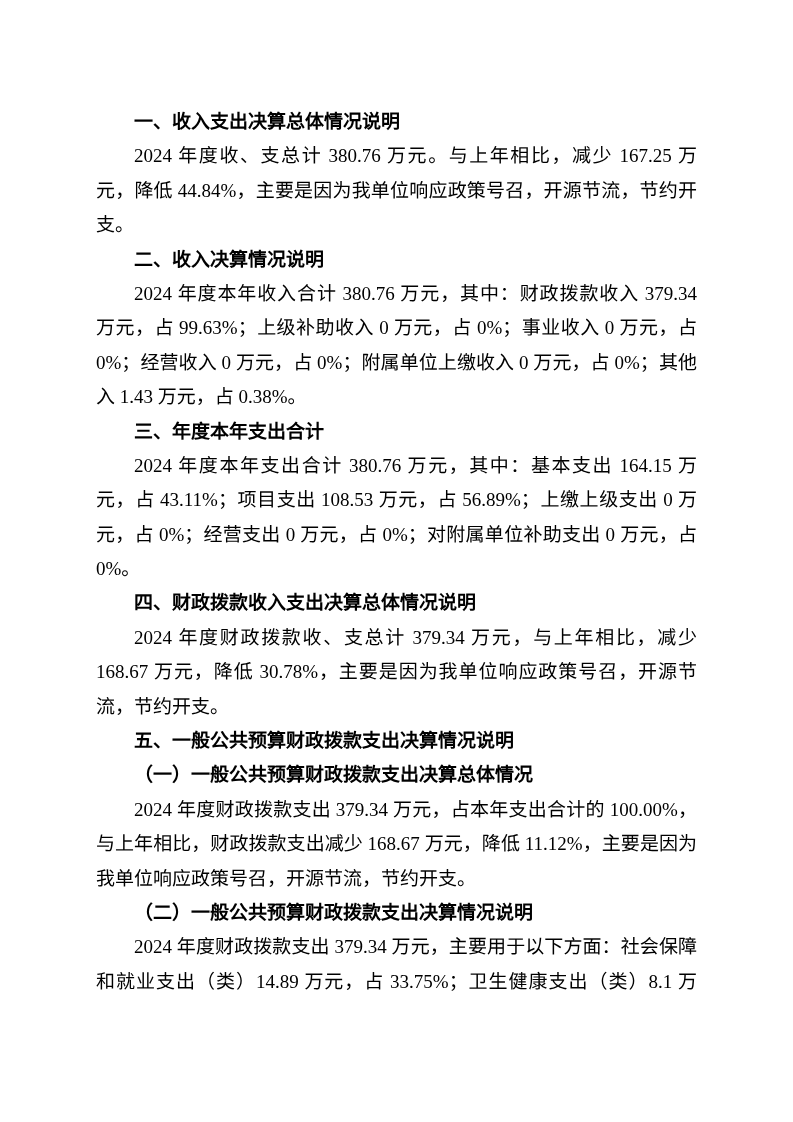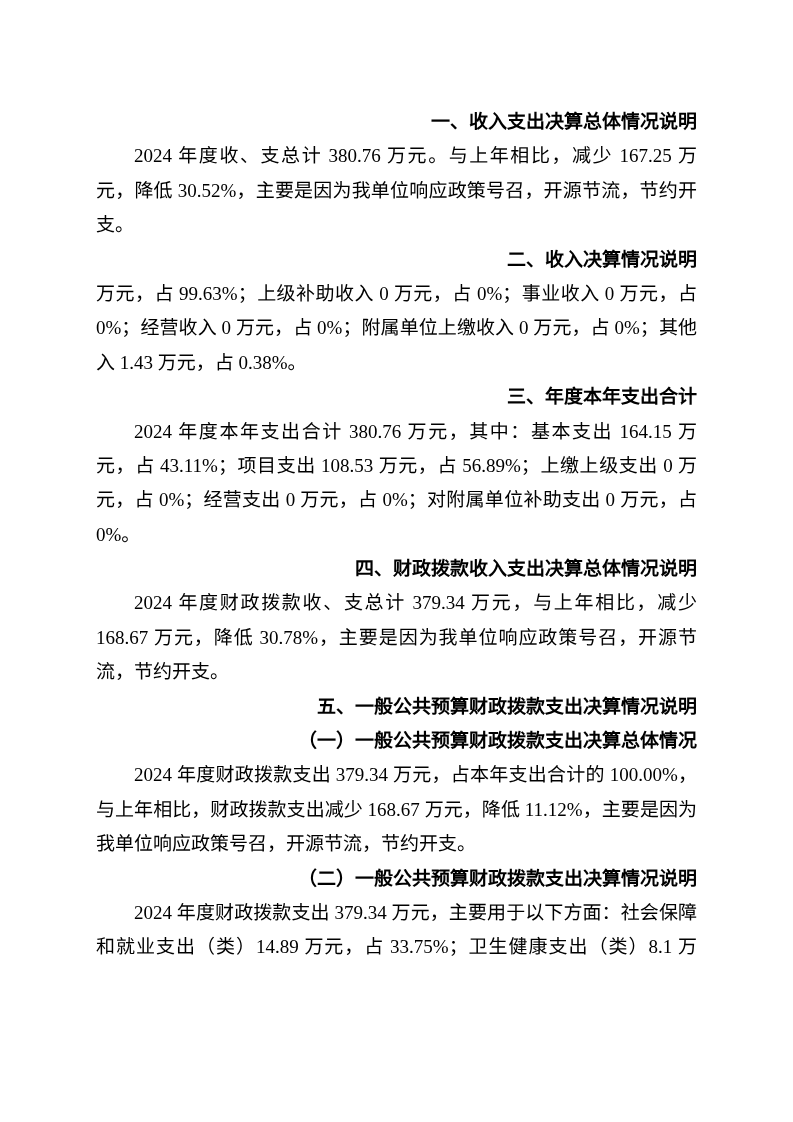--- a/index.html
+++ b/index.html
@@ -37,36 +37,36 @@
     text-align-last: left;
   }
   .heading, .subheading {
     height: 34.4px;
     line-height: 34.4px;
     font-family: "Liberation Sans", "DejaVu Sans", sans-serif;
     font-weight: 700;
     text-indent: 38px;
     white-space: nowrap;
     overflow: hidden;
-    text-align: right;
   }
 </style>
 </head>
 <body>
 
 <div class="page">
   <div class="doc-body">
       <div class="heading">一、收入支出决算总体情况说明</div>
       <div>
         <div class="docline first">2024 年度收、支总计 380.76 万元。与上年相比，减少 167.25 万</div>
-        <div class="docline">元，降低 30.52%，主要是因为我单位响应政策号召，开源节流，节约开</div>
+        <div class="docline">元，降低 44.84%，主要是因为我单位响应政策号召，开源节流，节约开</div>
         <div class="docline last">支。</div>
       </div>
       <div class="heading">二、收入决算情况说明</div>
       <div>
+        <div class="docline first">2024 年度本年收入合计 380.76 万元，其中：财政拨款收入 379.34</div>
         <div class="docline">万元，占 99.63%；上级补助收入 0 万元，占 0%；事业收入 0 万元，占</div>
         <div class="docline">0%；经营收入 0 万元，占 0%；附属单位上缴收入 0 万元，占 0%；其他收</div>
         <div class="docline last">入 1.43 万元，占 0.38%。</div>
       </div>
       <div class="heading">三、年度本年支出合计</div>
       <div>
         <div class="docline first">2024 年度本年支出合计 380.76 万元，其中：基本支出 164.15 万</div>
         <div class="docline">元，占 43.11%；项目支出 108.53 万元，占 56.89%；上缴上级支出 0 万</div>
         <div class="docline">元，占 0%；经营支出 0 万元，占 0%；对附属单位补助支出 0 万元，占</div>
         <div class="docline last">0%。</div>

